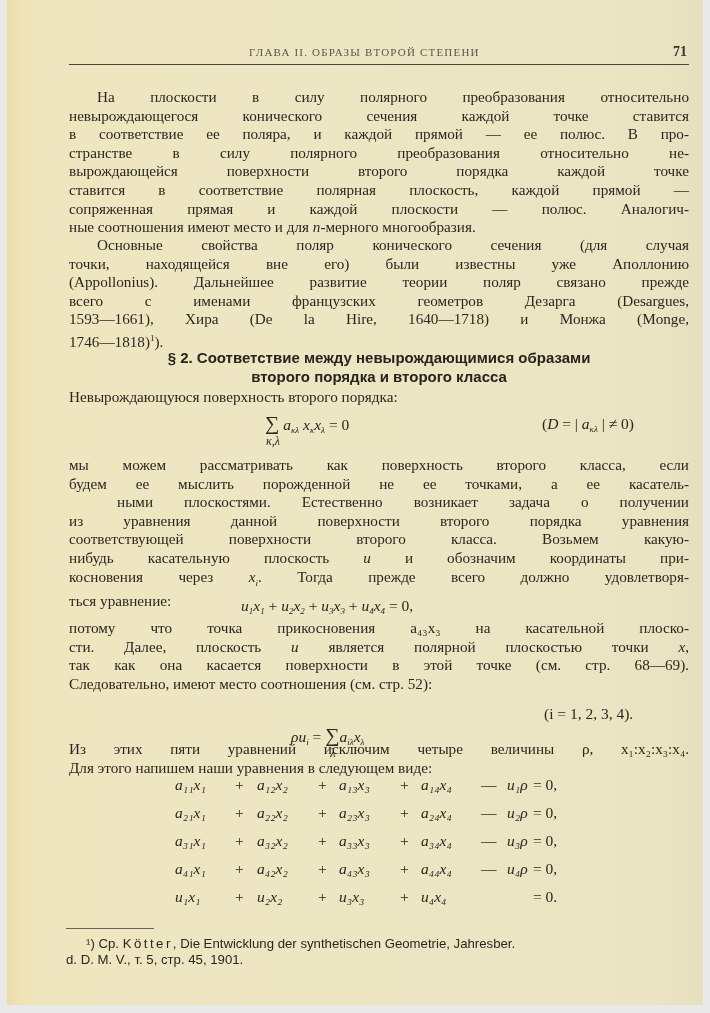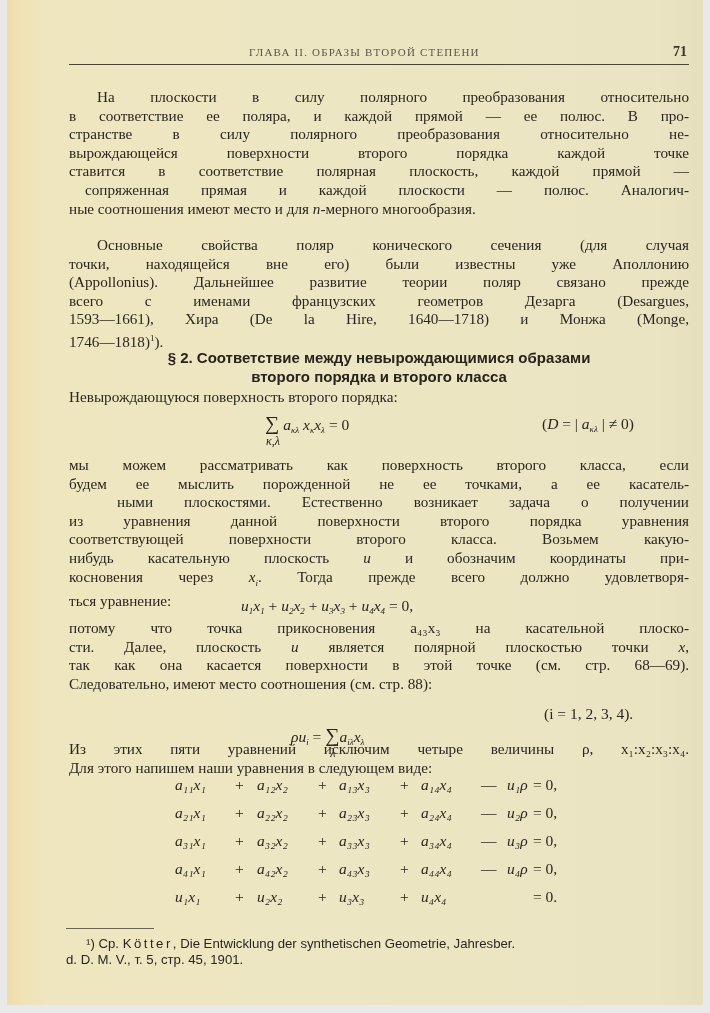--- a/index.html
+++ b/index.html
@@ -67,25 +67,26 @@
 
 <div class="page">
 
   <div class="running-head">
     <span class="title">ГЛАВА II. ОБРАЗЫ ВТОРОЙ СТЕПЕНИ</span>
     <span class="num">71</span>
   </div>
 
   <div class="text-block" style="top:88px;">
     <span class="line ind" style="display: block;">На плоскости в силу полярного преобразования относительно</span>
+    <span class="line" style="display: block;">невырождающегося конического сечения каждой точке ставится</span>
     <span class="line" style="display: block;">в соответствие ее поляра, и каждой прямой — ее полюс. В про-</span>
     <span class="line" style="display: block;">странстве в силу полярного преобразования относительно не-</span>
     <span class="line" style="display: block;">вырождающейся поверхности второго порядка каждой точке</span>
     <span class="line" style="display: block;">ставится в соответствие полярная плоскость, каждой прямой —</span>
-    <span class="line" style="display: block; margin-left: 16px;">сопряженная прямая и каждой плоскости — полюс. Аналогич-</span>
+    <span class="line" style="display: block;">сопряженная прямая и каждой плоскости — полюс. Аналогич-</span>
     <span class="line last" style="display: block;"><span>ные соотношения имеют место и для </span><span class="it">n</span><span>-мерного многообразия.</span></span>
   </div>
 
   <div class="text-block" style="top:236px;">
     <span class="line ind" style="display: block; font-family: Liberation Serif, serif;">Основные свойства поляр конического сечения (для случая</span>
     <span class="line" style="display: block;">точки, находящейся вне его) были известны уже Аполлонию</span>
     <span class="line" style="display: block;">(Appollonius). Дальнейшее развитие теории поляр связано прежде</span>
     <span class="line" style="display: block;">всего с именами французских геометров Дезарга (Desargues,</span>
     <span class="line" style="display: block;">1593—1661), Хира (De la Hire, 1640—1718) и Монжа (Monge,</span>
     <span class="line last" style="display: block;"><span>1746—1818)</span><sup style="font-size:9px;">1</sup><span>).</span></span>
@@ -121,21 +122,21 @@
   </div>
 
   <div class="formula" style="left:234px; top:597px;">
     <span>u</span><sub>1</sub><span>x</span><sub>1</sub><span class="up"> + </span><span>u</span><sub>2</sub><span>x</span><sub>2</sub><span class="up"> + </span><span>u</span><sub>3</sub><span>x</span><sub>3</sub><span class="up"> + </span><span>u</span><sub>4</sub><span>x</span><sub>4</sub><span class="up"> = 0,</span>
   </div>
 
   <div class="text-block" style="top:619px;">
     <span class="line" style="display: block;">потому что точка прикосновения a₄₃x₃ на касательной плоско-</span>
     <span class="line" style="display: block;"><span>сти. Далее, плоскость </span><span class="it">u</span><span> является полярной плоскостью точки </span><span class="it">x</span><span>,</span></span>
     <span class="line" style="display: block;">так как она касается поверхности в этой точке (см. стр. 68—69).</span>
-    <span class="line last" style="display: block;">Следовательно, имеют место соотношения (см. стр. 88):</span>
+    <span class="line last" style="display: block;">Следовательно, имеют место соотношения (см. стр. 52):</span>
   </div>
 
   <div class="formula" style="left:284px; top:700px;margin-top:24px;">
     <span>ρ</span><span>u</span><sub>i</sub><span class="up"> = </span><span class="sigma"><span>∑</span><span class="sigma-sub" style="left:5px">λ</span></span><span>a</span><sub>iλ</sub><span>x</span><sub>λ</sub>
   </div>
   <div class="formula" style="left:537px; top:705px; font-style:normal;text-align:right;">
     <span>(i = 1, 2, 3, 4).</span>
   </div>
 
   <div class="text-block" style="top:740px;">

